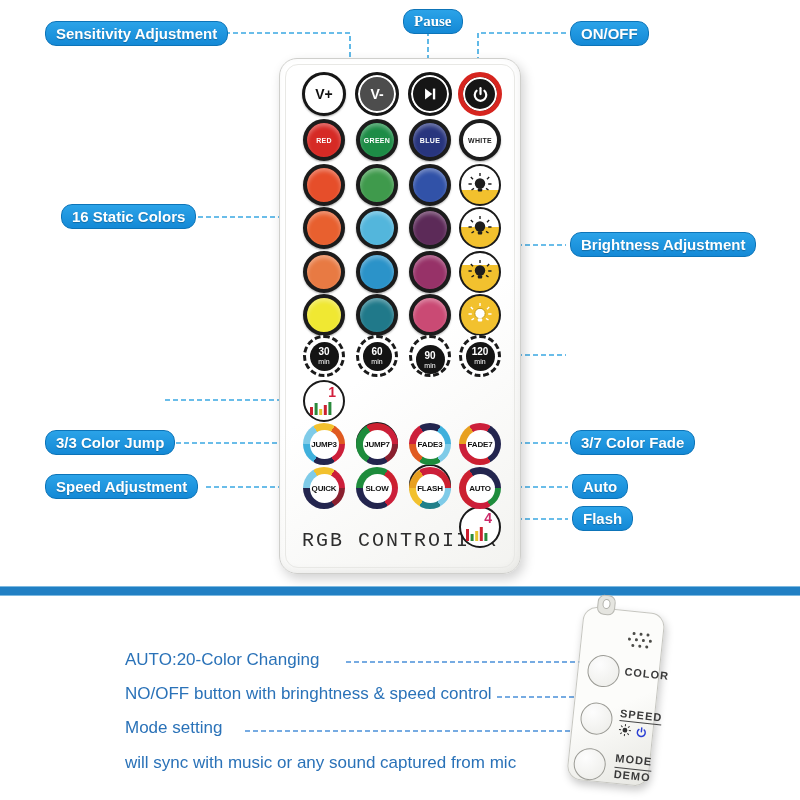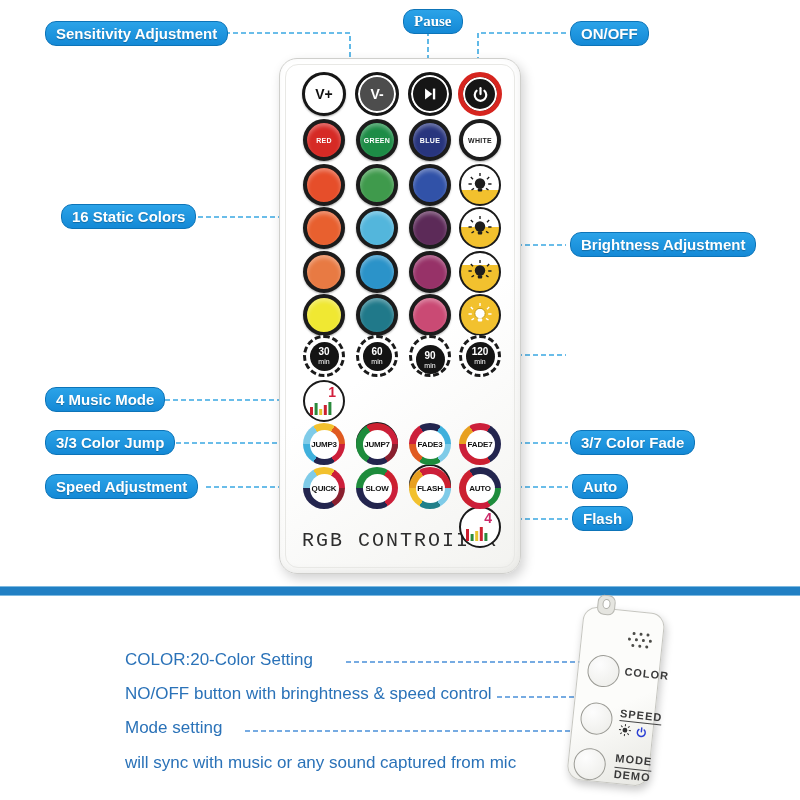--- a/index.html
+++ b/index.html
@@ -108,21 +108,20 @@
       <path d="M497,697 H586"></path>
       <path d="M245,731 H582"></path>
     </g>
   </svg>
 
   <div class="pill" style="left:45px;top:21px;">Sensitivity Adjustment</div>
   <div class="pill" style="left:403px;top:9px;font-family:Liberation Serif, serif;">Pause</div>
   <div class="pill" style="left:570px;top:21px;">ON/OFF</div>
   <div class="pill" style="left:61px;top:204px;">16 Static Colors</div>
   <div class="pill" style="left:570px;top:232px;">Brightness Adjustment</div>
-  <div class="pill" style="left:45px;top:387px;">4 Music Mode</div>
   <div class="pill" style="left:45px;top:430px;">3/3 Color Jump</div>
   <div class="pill" style="left:570px;top:430px;">3/7 Color Fade</div>
   <div class="pill" style="left:45px;top:474px;">Speed Adjustment</div>
   <div class="pill" style="left:572px;top:474px;">Auto</div>
   <div class="pill" style="left:572px;top:506px;">Flash</div>
 
   <div class="remote" id="remote">
     <div class="remote-title">RGB CONTROIIER</div>
   <div class="rbtn btn-top btn-light" style="left: 22px; top: 13px;">
         <span>V+</span>
@@ -311,21 +310,21 @@
       <div class="rbtn btn-mode" style="left: 129px; top: 408px; background: conic-gradient(from -90deg, rgb(232, 160, 32) 0%, rgb(232, 160, 32) 16.6667%, rgb(204, 31, 58) 16.6667%, rgb(204, 31, 58) 33.3333%, rgb(204, 32, 48) 33.3333%, rgb(204, 32, 48) 50%, rgb(127, 203, 232) 50%, rgb(127, 203, 232) 66.6667%, rgb(32, 128, 138) 66.6667%, rgb(32, 128, 138) 83.3333%, rgb(242, 193, 46) 83.3333%, rgb(242, 193, 46) 100%);">
         <span class="mode-core">FLASH</span>
       </div>
       <div class="rbtn btn-mode" style="left: 179px; top: 408px; background: conic-gradient(from -90deg, rgb(204, 32, 48) 0%, rgb(204, 32, 48) 16.6667%, rgb(35, 37, 78) 16.6667%, rgb(35, 37, 78) 33.3333%, rgb(35, 37, 78) 33.3333%, rgb(35, 37, 78) 50%, rgb(30, 140, 60) 50%, rgb(30, 140, 60) 66.6667%, rgb(204, 31, 58) 66.6667%, rgb(204, 31, 58) 83.3333%, rgb(204, 32, 48) 83.3333%, rgb(204, 32, 48) 100%);">
         <span class="mode-core">AUTO</span>
       </div>
     </div>
 
   <div class="divider" style="background:#2180c4;"></div>
 
-  <div class="note" style="top:650px;">COLOR:20-Color Setting</div>
+  <div class="note" style="top:650px;">AUTO:20-Color Changing</div>
   <div class="note" style="top:684px;">NO/OFF button with bringhtness &amp; speed control</div>
   <div class="note" style="top:718px;">Mode setting</div>
   <div class="note" style="top:753px;">will sync with music or any sound captured from mic</div>
 
   <div class="mini">
     <div class="loop"></div>
     <div class="speaker">
       <span class="srow">
           <i></i>
           <i></i>

